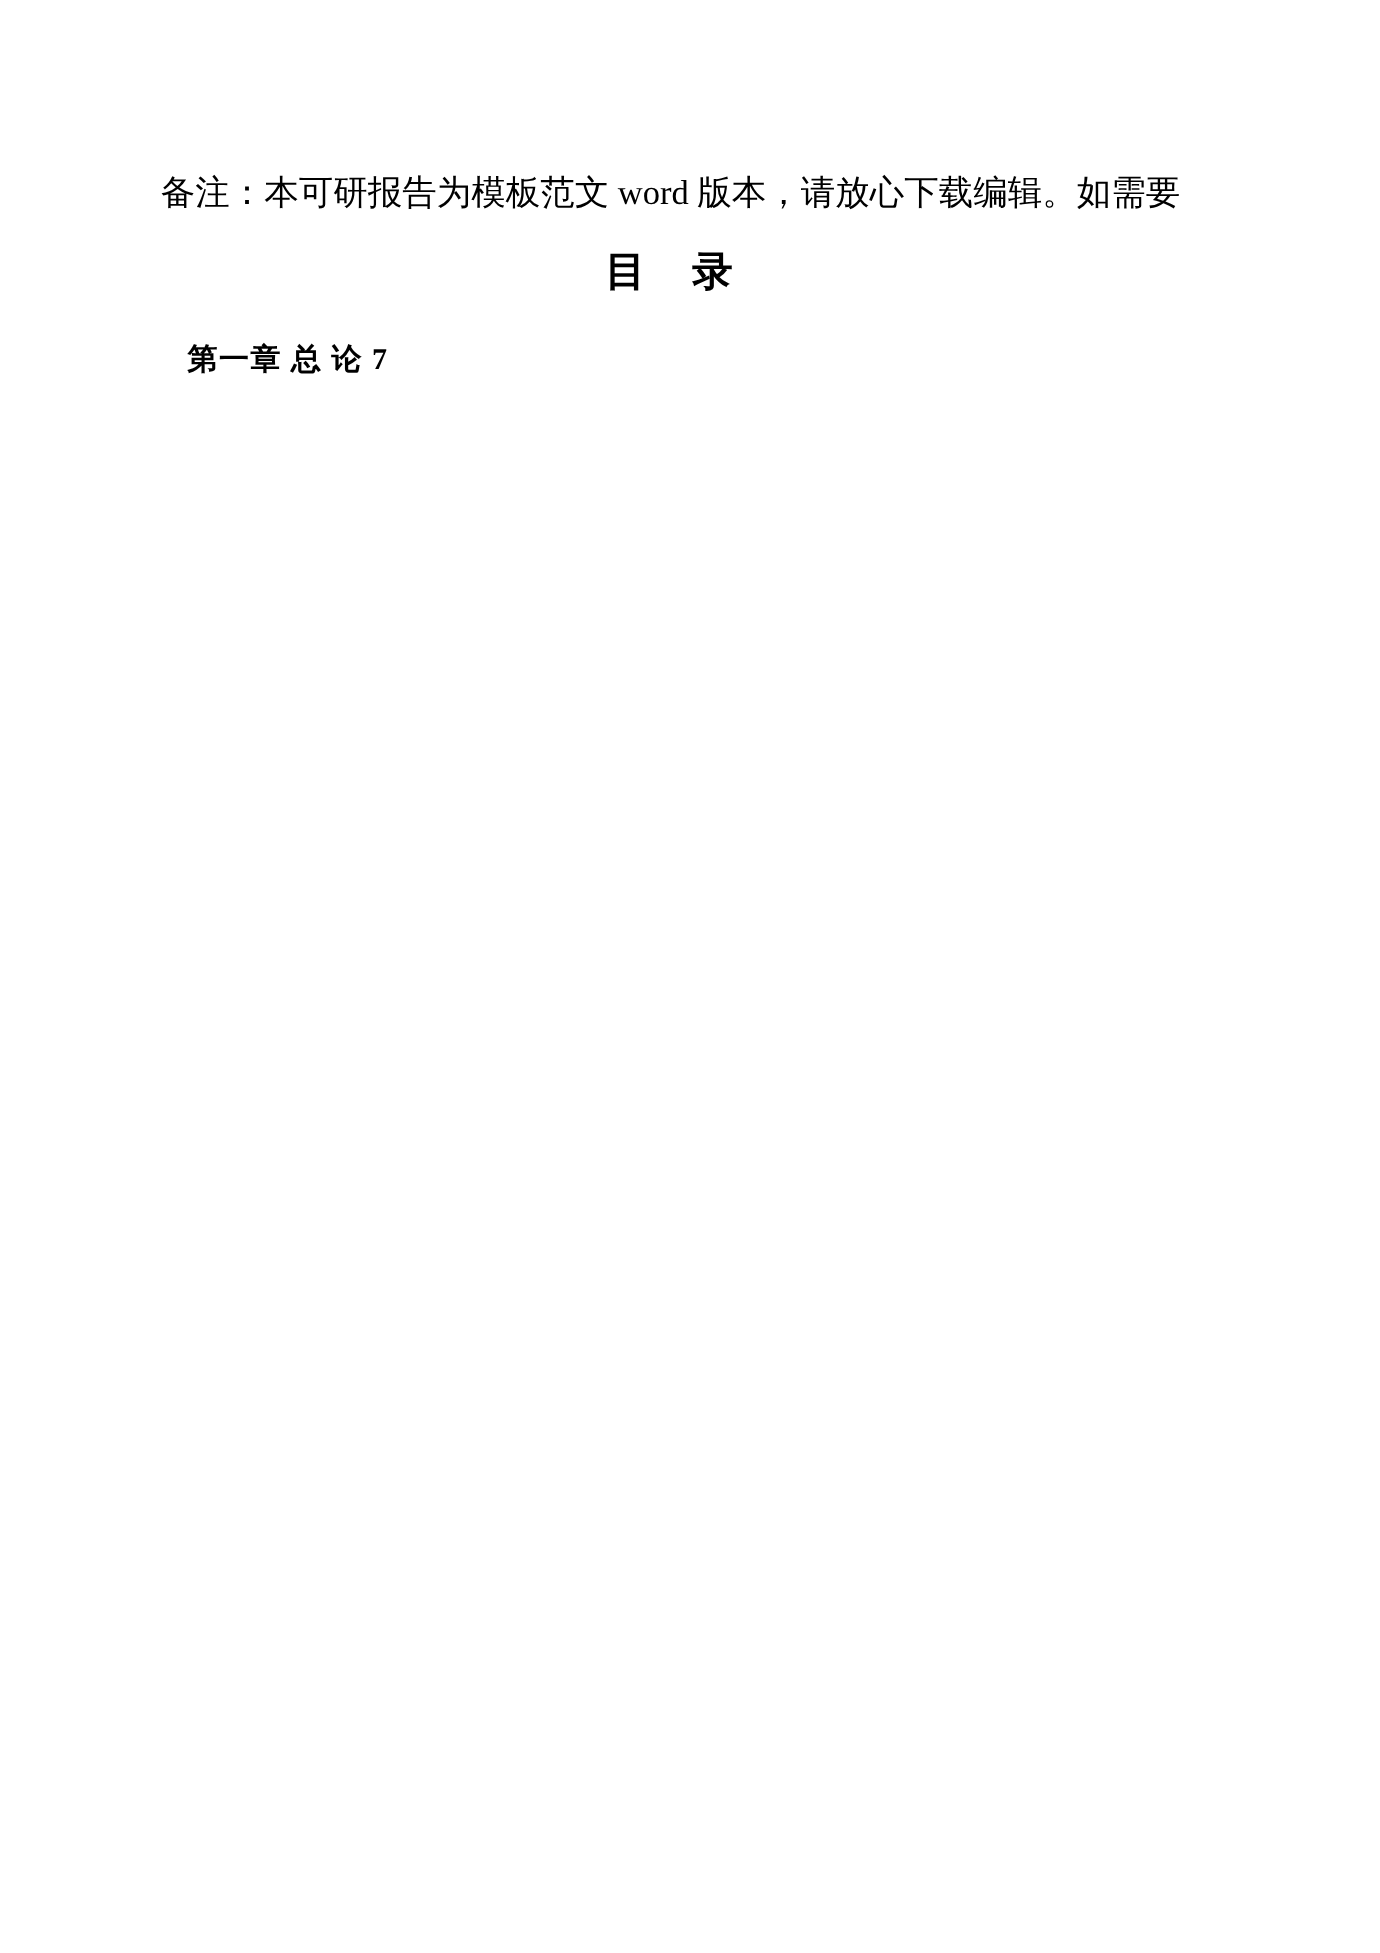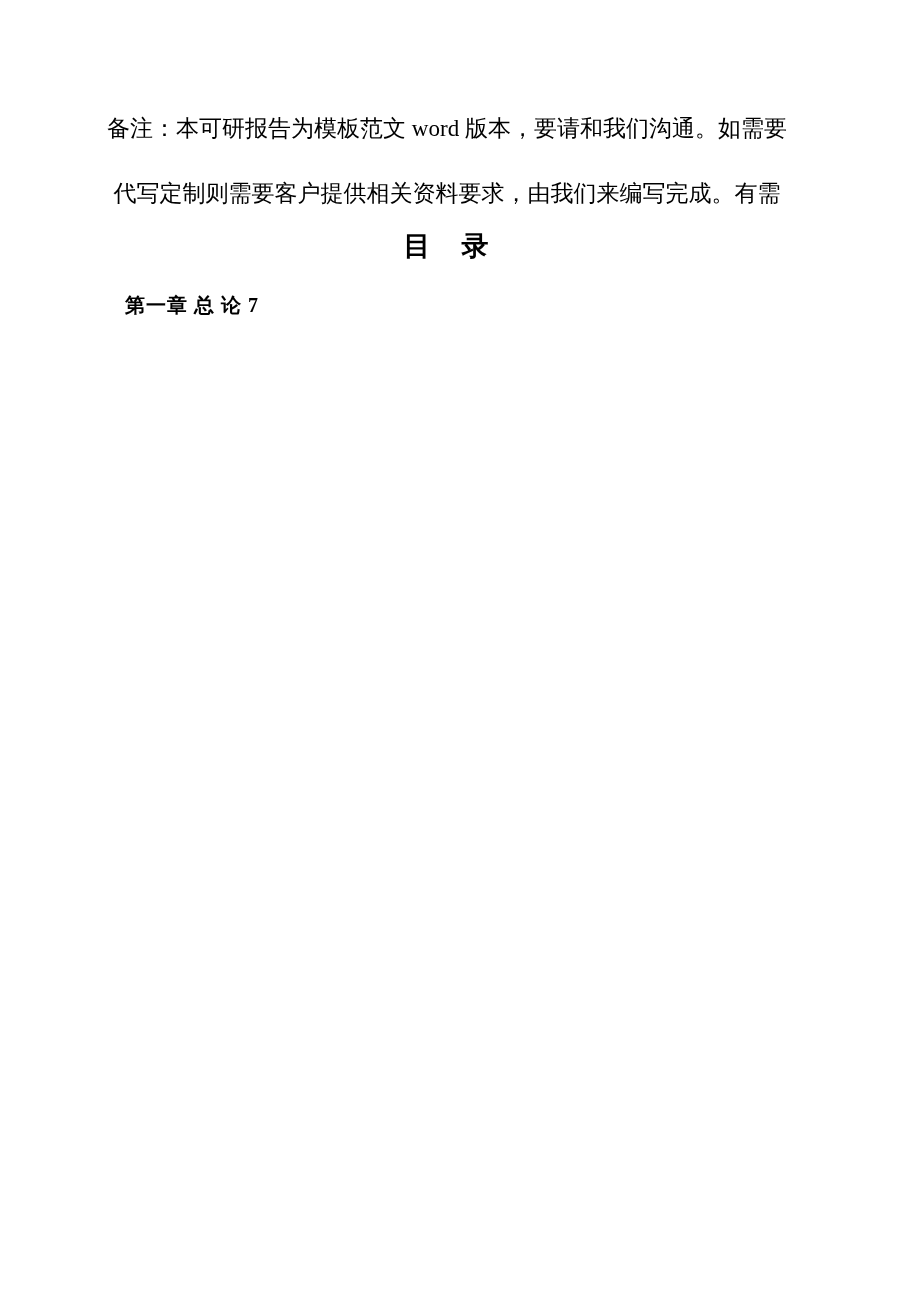--- a/index.html
+++ b/index.html
@@ -50,22 +50,21 @@
   .level1 .label { letter-spacing: 1px; }
   .level1 .leader::after { font-size: 17px; letter-spacing: 7px; }
   .level1 .page { font-size: 20px; }
 </style>
 </head>
 <body>
 
 <div class="page">
 
   <div class="note">
-    <div class="note-line">备注：本可研报告为模板范文 word 版本，要请和我们沟通。如需要</div>
-    <div class="note-line">代写定制则需要客户提供相关资料要求，由我们来编写完成。有需</div>
+    <div class="note-line">备注：本可研报告为模板范文 word 版本，请放心下载编辑。如需要</div>
   </div>
 
   <div class="toc-title">目　录</div>
 
   <div class="toc" id="toc-container">
       <div class="row level1">
         <span class="label">第一章 总 论</span>
         <span class="leader"></span>
         <span class="page">7</span>
       </div>

